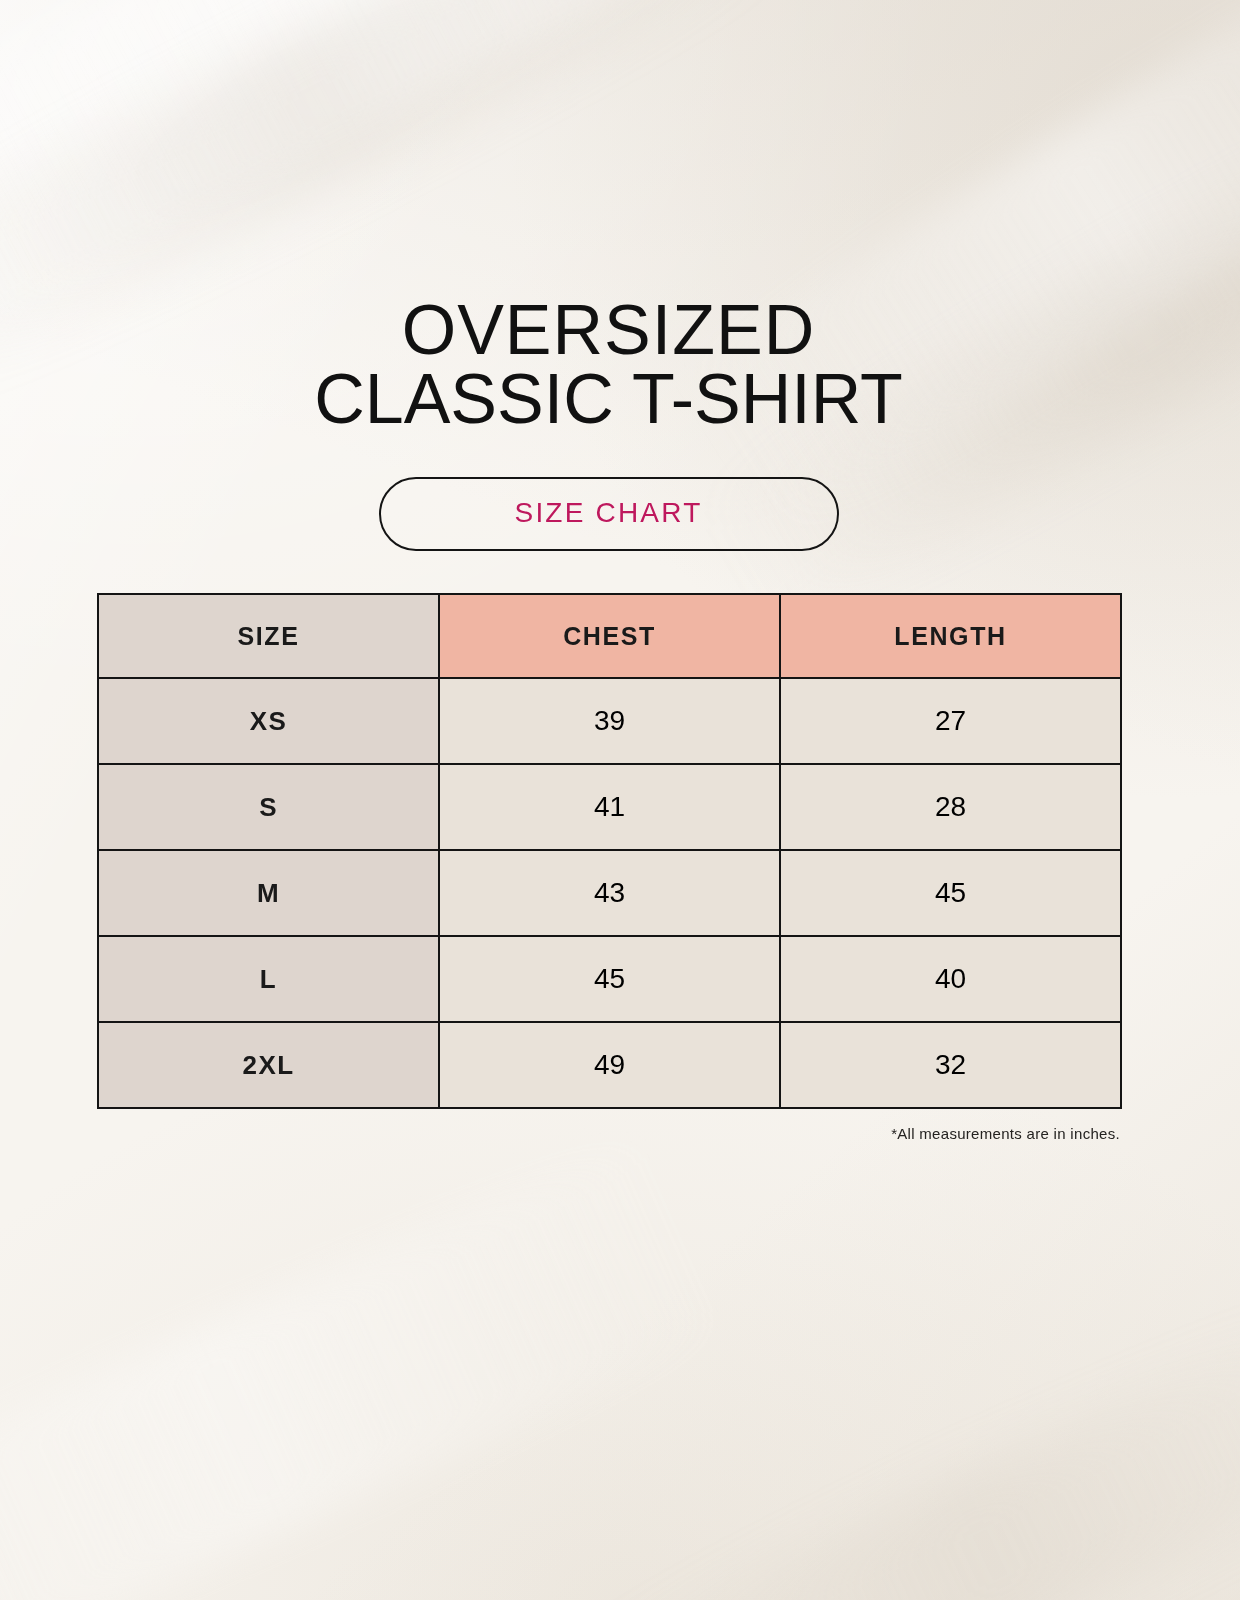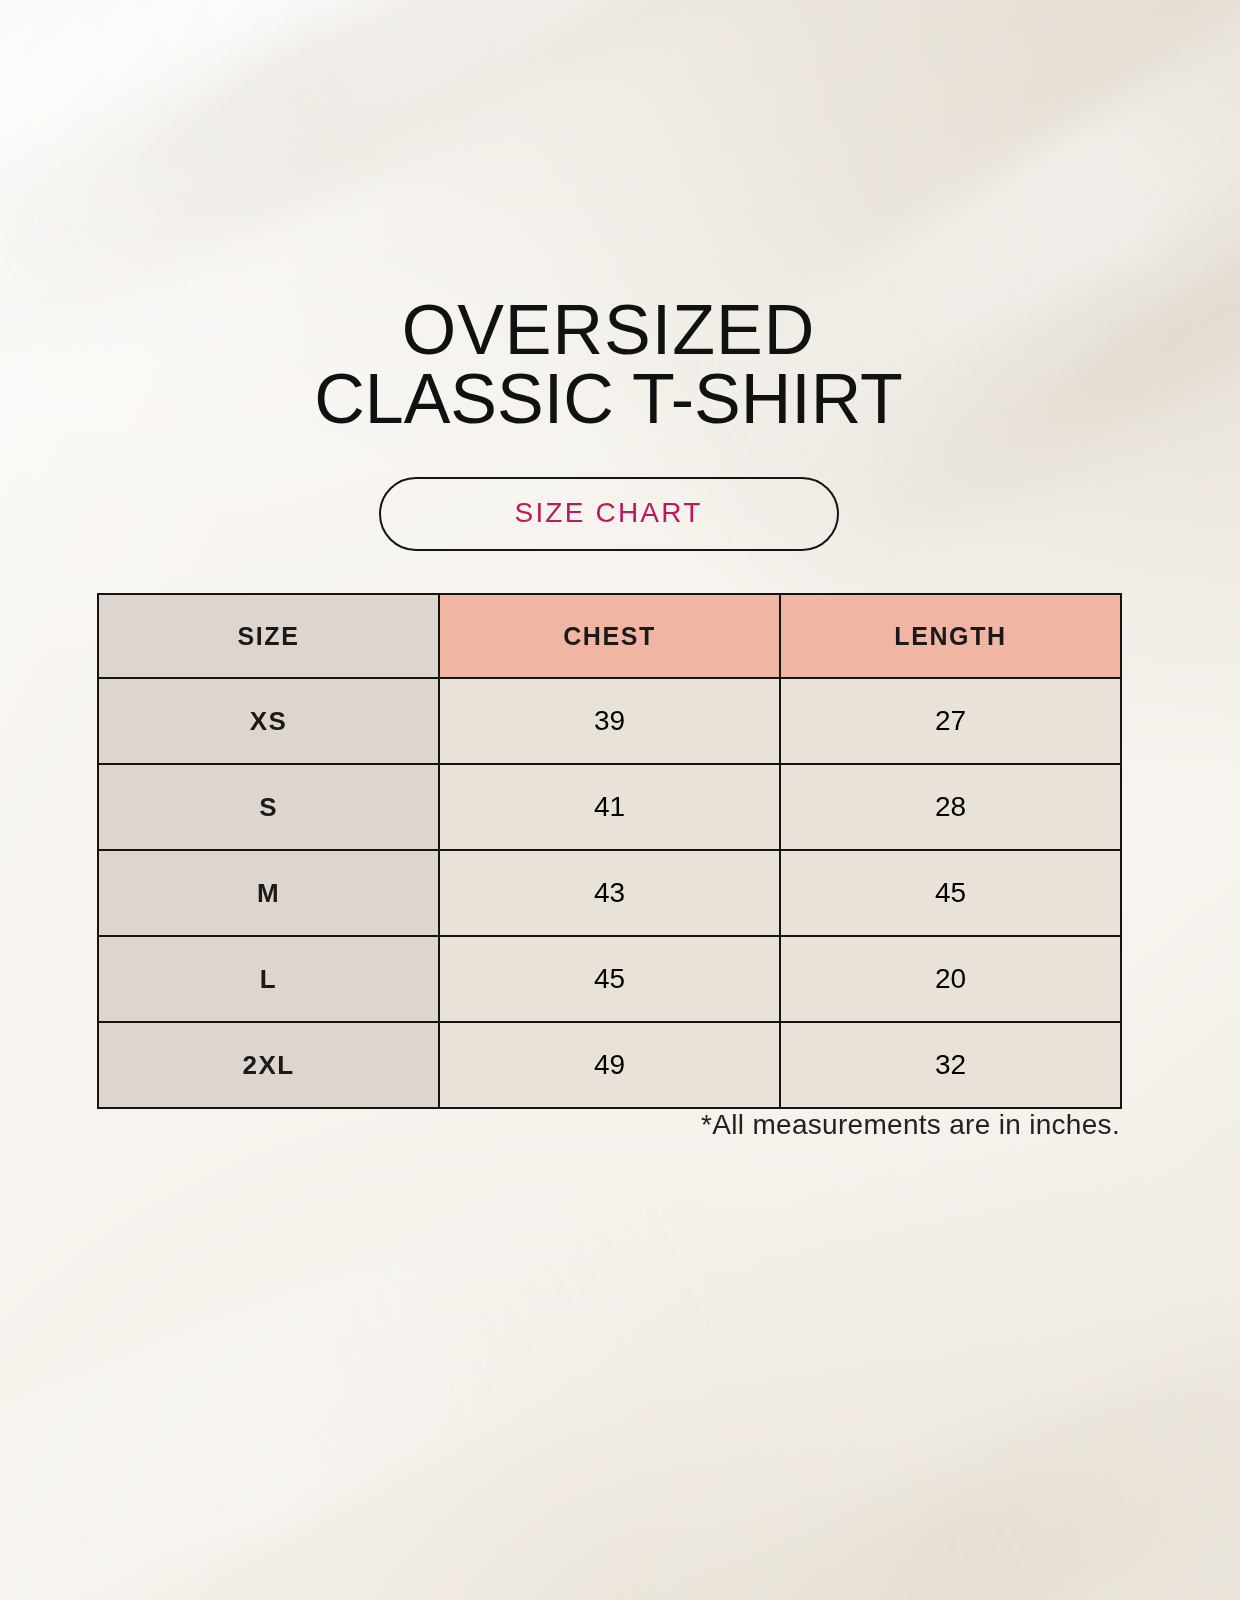--- a/index.html
+++ b/index.html
@@ -134,22 +134,23 @@
     font-size: 26px;
   }
   tbody td.c-value {
     background: #e9e2d9;
     font-weight: 400;
     color: #000000;
     text-align: center;
   }
 
   .footnote {
+    margin-top: 16px;
     text-align: right;
-    font-size: 28px;
+    font-size: 15px;
     letter-spacing: 0.3px;
     color: #242220;
     font-weight: 500;
   }
 </style>
 </head>
 <body>
 
 <div class="page">
   <div class="bg-wash"></div>
@@ -195,21 +196,21 @@
           <td class="c-value">28</td>
         </tr>
         <tr>
           <td class="c-label">M</td>
           <td class="c-value">43</td>
           <td class="c-value">45</td>
         </tr>
         <tr>
           <td class="c-label">L</td>
           <td class="c-value">45</td>
-          <td class="c-value">20</td>
+          <td class="c-value">40</td>
         </tr>
         <tr>
           <td class="c-label">2XL</td>
           <td class="c-value">49</td>
           <td class="c-value">32</td>
         </tr>
       </tbody>
     </table>
 
     <div class="footnote">*All measurements are in inches.</div>

